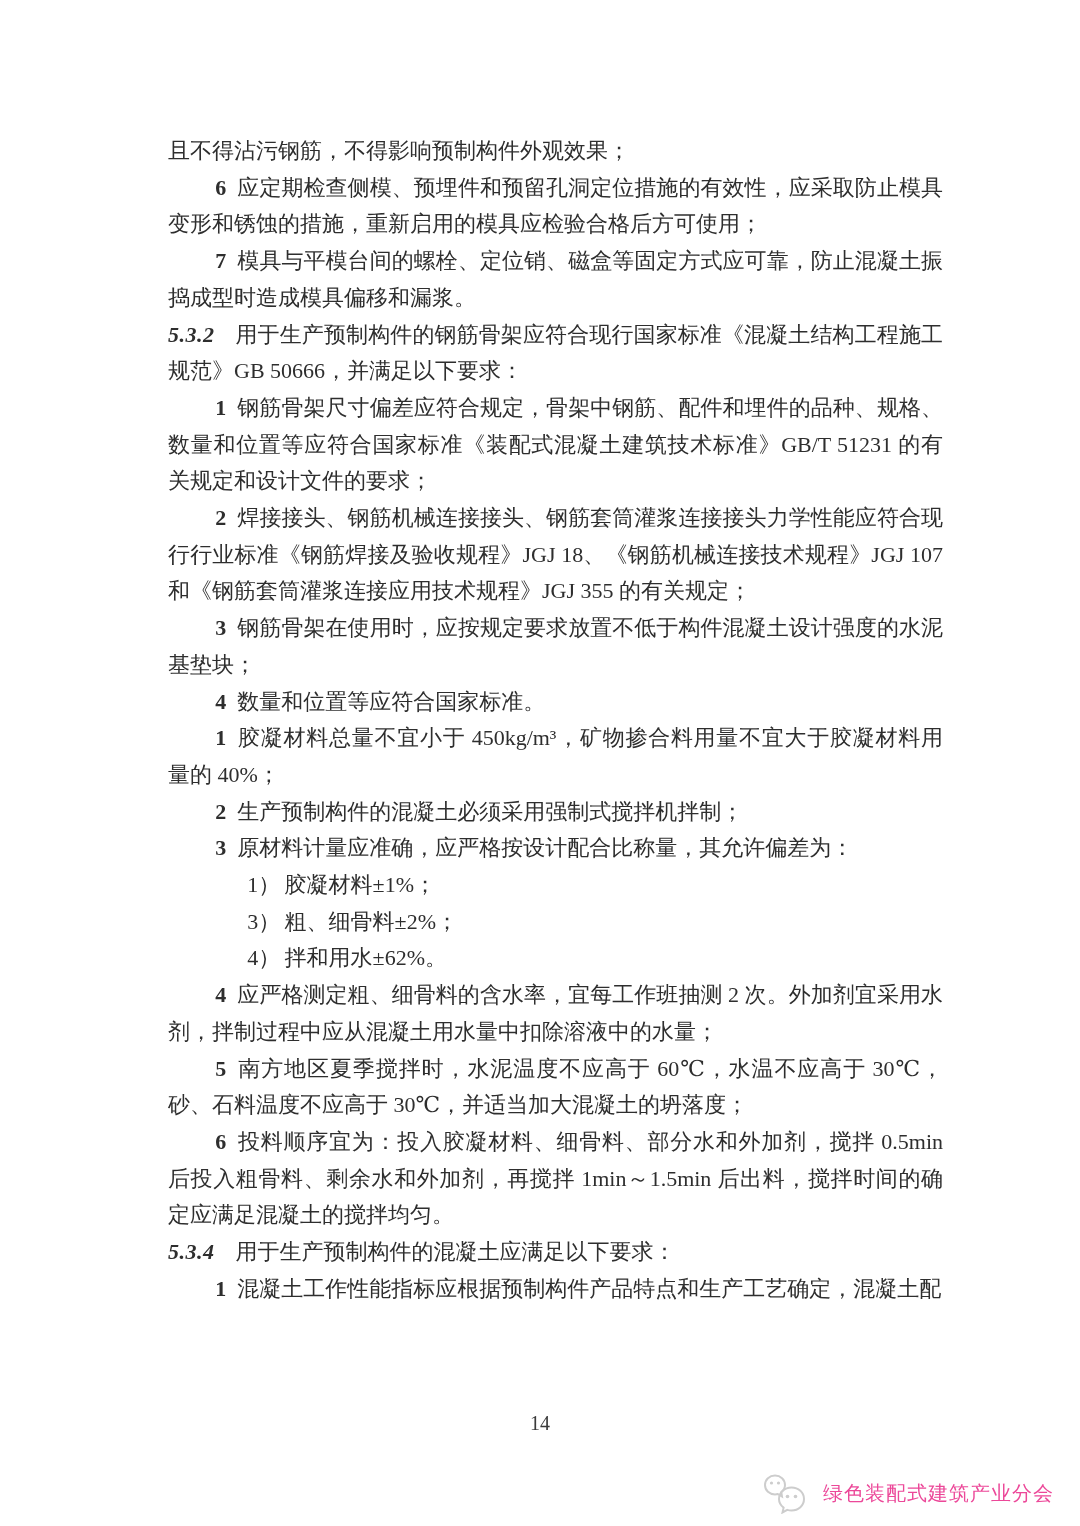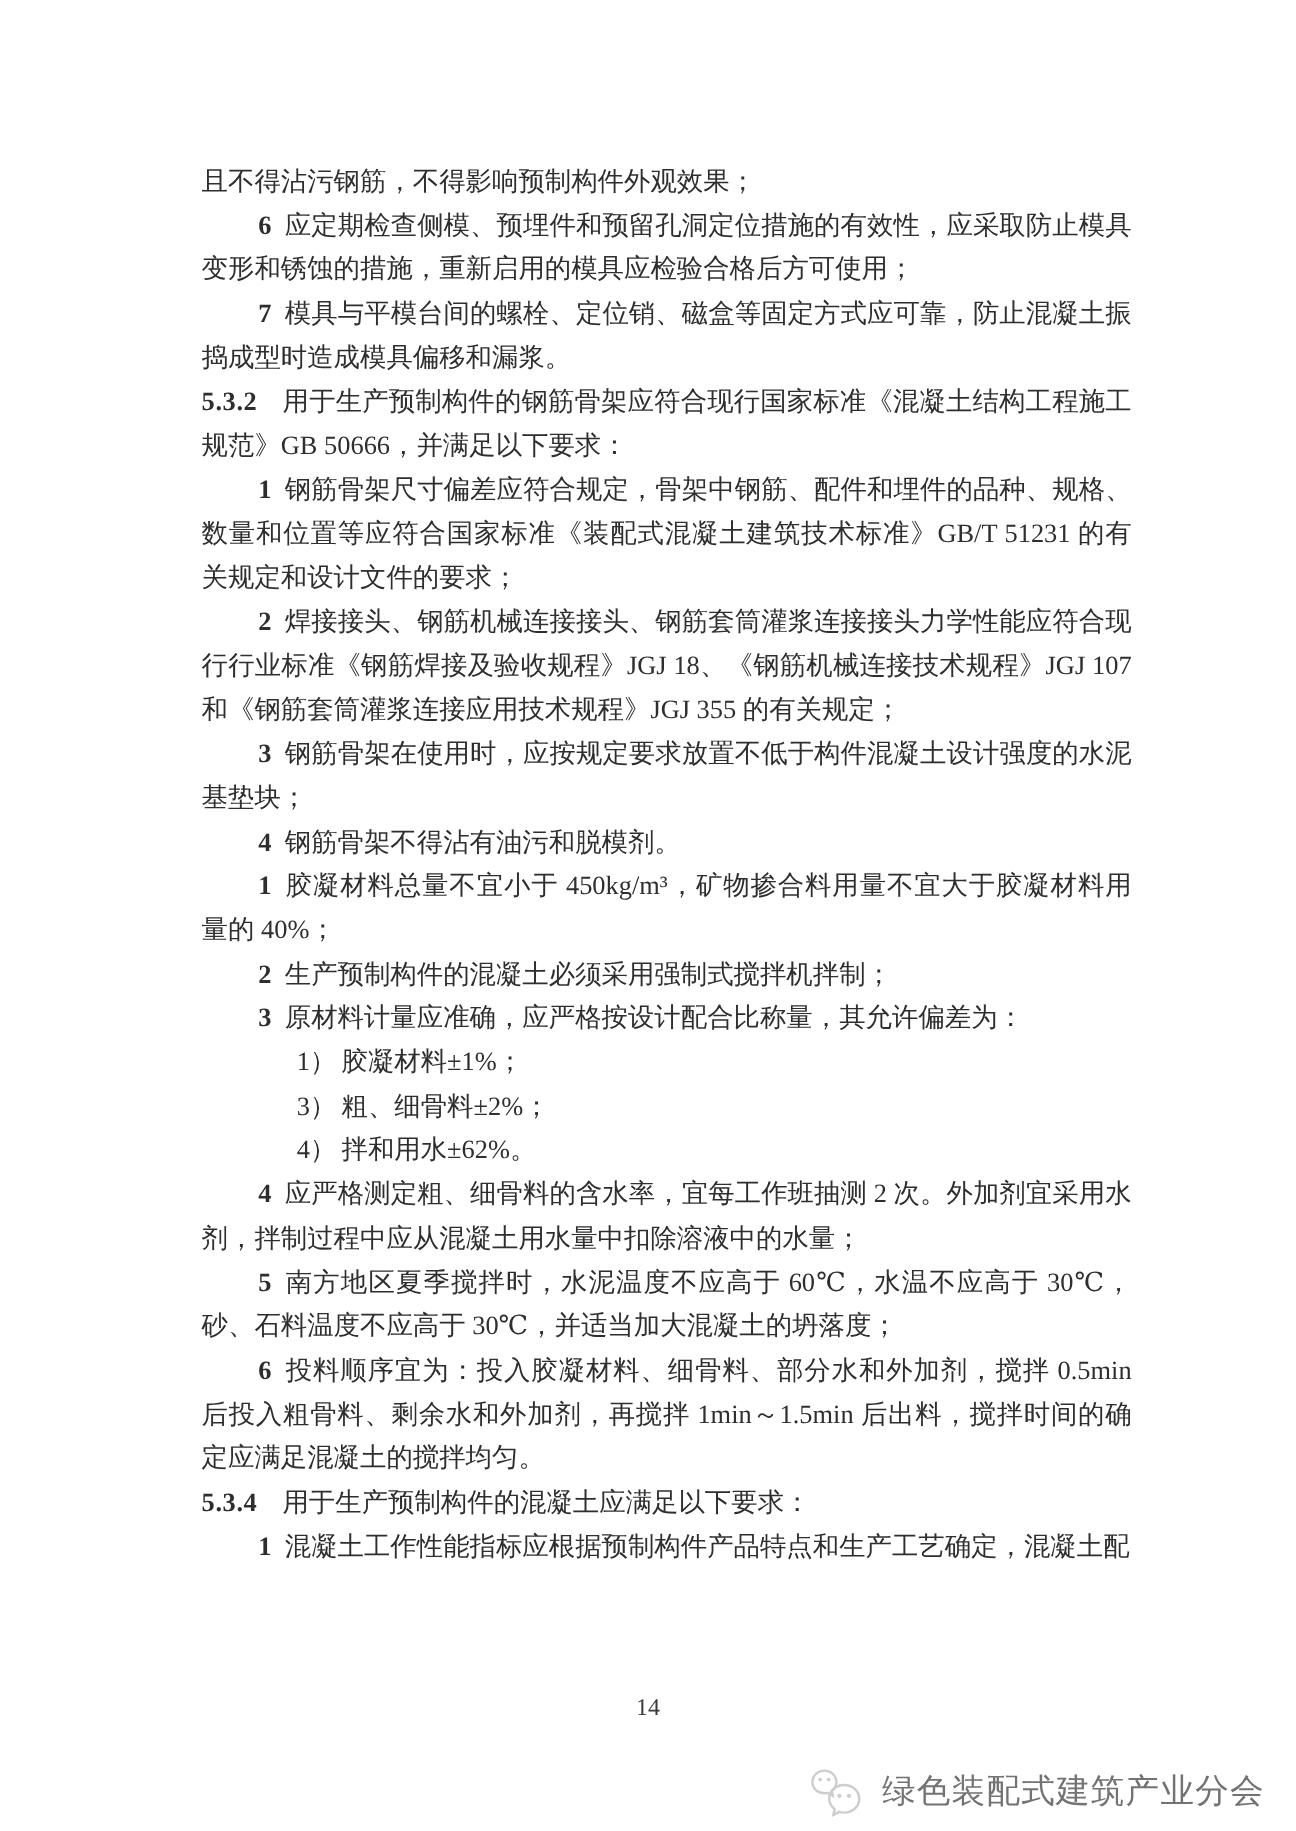--- a/index.html
+++ b/index.html
@@ -22,21 +22,21 @@
     margin:0;
     font-size:22px;
     line-height:36.7px;
     text-align:justify;
     text-justify:inter-character;
     word-break:break-word;
   }
   p.para .num { font-weight:bold; }
   p.plain   { text-indent:0; }
   p.section { text-indent:0; }
-  p.section .num { margin-right:0.95em; letter-spacing:0.5px; }
+  p.section .num { margin-right:0.95em; letter-spacing:0.5px;font-style:italic; }
   p.item    { text-indent:2.15em; }
   p.item .num { margin-right:0.5em; }
   p.subitem { text-indent:3.6em; }
   p.subitem .num { font-weight:normal; margin-right:0.2em; }
   .footer-page-number {
     position:absolute;
     left:0; right:0;
     top:1412px;
     text-align:center;
     font-size:20px;
@@ -45,42 +45,42 @@
   .watermark {
     position:absolute;
     right:26px;
     bottom:12px;
     display:flex;
     align-items:center;
     gap:10px;
     color:#cdcdcd;
   }
   .watermark .wm-text {
-    font-size:28px;
+    font-size:20px;
     letter-spacing:1px;
-    color:#737373;
+    color:#ec4899;
     text-shadow:0 1px 0 #ffffff;
     white-space:nowrap;
   }
   .watermark svg { display:block; }
 </style>
 </head>
 <body>
 
 <div class="page">
 
   <div class="content">
       <p class="para plain"><span class="txt">且不得沾污钢筋，不得影响预制构件外观效果；</span></p>
       <p class="para item"><span class="num">6</span><span class="txt">应定期检查侧模、预埋件和预留孔洞定位措施的有效性，应采取防止模具变形和锈蚀的措施，重新启用的模具应检验合格后方可使用；</span></p>
       <p class="para item"><span class="num">7</span><span class="txt">模具与平模台间的螺栓、定位销、磁盒等固定方式应可靠，防止混凝土振捣成型时造成模具偏移和漏浆。</span></p>
       <p class="para section"><span class="num">5.3.2</span><span class="txt">用于生产预制构件的钢筋骨架应符合现行国家标准《混凝土结构工程施工规范》GB 50666，并满足以下要求：</span></p>
       <p class="para item"><span class="num">1</span><span class="txt">钢筋骨架尺寸偏差应符合规定，骨架中钢筋、配件和埋件的品种、规格、数量和位置等应符合国家标准《装配式混凝土建筑技术标准》GB/T 51231 的有关规定和设计文件的要求；</span></p>
       <p class="para item"><span class="num">2</span><span class="txt">焊接接头、钢筋机械连接接头、钢筋套筒灌浆连接接头力学性能应符合现行行业标准《钢筋焊接及验收规程》JGJ 18、《钢筋机械连接技术规程》JGJ 107 和《钢筋套筒灌浆连接应用技术规程》JGJ 355 的有关规定；</span></p>
       <p class="para item"><span class="num">3</span><span class="txt">钢筋骨架在使用时，应按规定要求放置不低于构件混凝土设计强度的水泥基垫块；</span></p>
-      <p class="para item"><span class="num">4</span><span class="txt">钢筋骨架不得沾有油污和脱模剂。</span></p>
+      <p class="para item"><span class="num">4</span><span class="txt">数量和位置等应符合国家标准。</span></p>
       <p class="para item"><span class="num">1</span><span class="txt">胶凝材料总量不宜小于 450kg/m³，矿物掺合料用量不宜大于胶凝材料用量的 40%；</span></p>
       <p class="para item"><span class="num">2</span><span class="txt">生产预制构件的混凝土必须采用强制式搅拌机拌制；</span></p>
       <p class="para item"><span class="num">3</span><span class="txt">原材料计量应准确，应严格按设计配合比称量，其允许偏差为：</span></p>
       <p class="para subitem"><span class="num">1）</span><span class="txt">胶凝材料±1%；</span></p>
       <p class="para subitem"><span class="num">3）</span><span class="txt">粗、细骨料±2%；</span></p>
       <p class="para subitem"><span class="num">4）</span><span class="txt">拌和用水±62%。</span></p>
       <p class="para item"><span class="num">4</span><span class="txt">应严格测定粗、细骨料的含水率，宜每工作班抽测 2 次。外加剂宜采用水剂，拌制过程中应从混凝土用水量中扣除溶液中的水量；</span></p>
       <p class="para item"><span class="num">5</span><span class="txt">南方地区夏季搅拌时，水泥温度不应高于 60℃，水温不应高于 30℃，砂、石料温度不应高于 30℃，并适当加大混凝土的坍落度；</span></p>
       <p class="para item"><span class="num">6</span><span class="txt">投料顺序宜为：投入胶凝材料、细骨料、部分水和外加剂，搅拌 0.5min 后投入粗骨料、剩余水和外加剂，再搅拌 1min～1.5min 后出料，搅拌时间的确定应满足混凝土的搅拌均匀。</span></p>
       <p class="para section"><span class="num">5.3.4</span><span class="txt">用于生产预制构件的混凝土应满足以下要求：</span></p>

